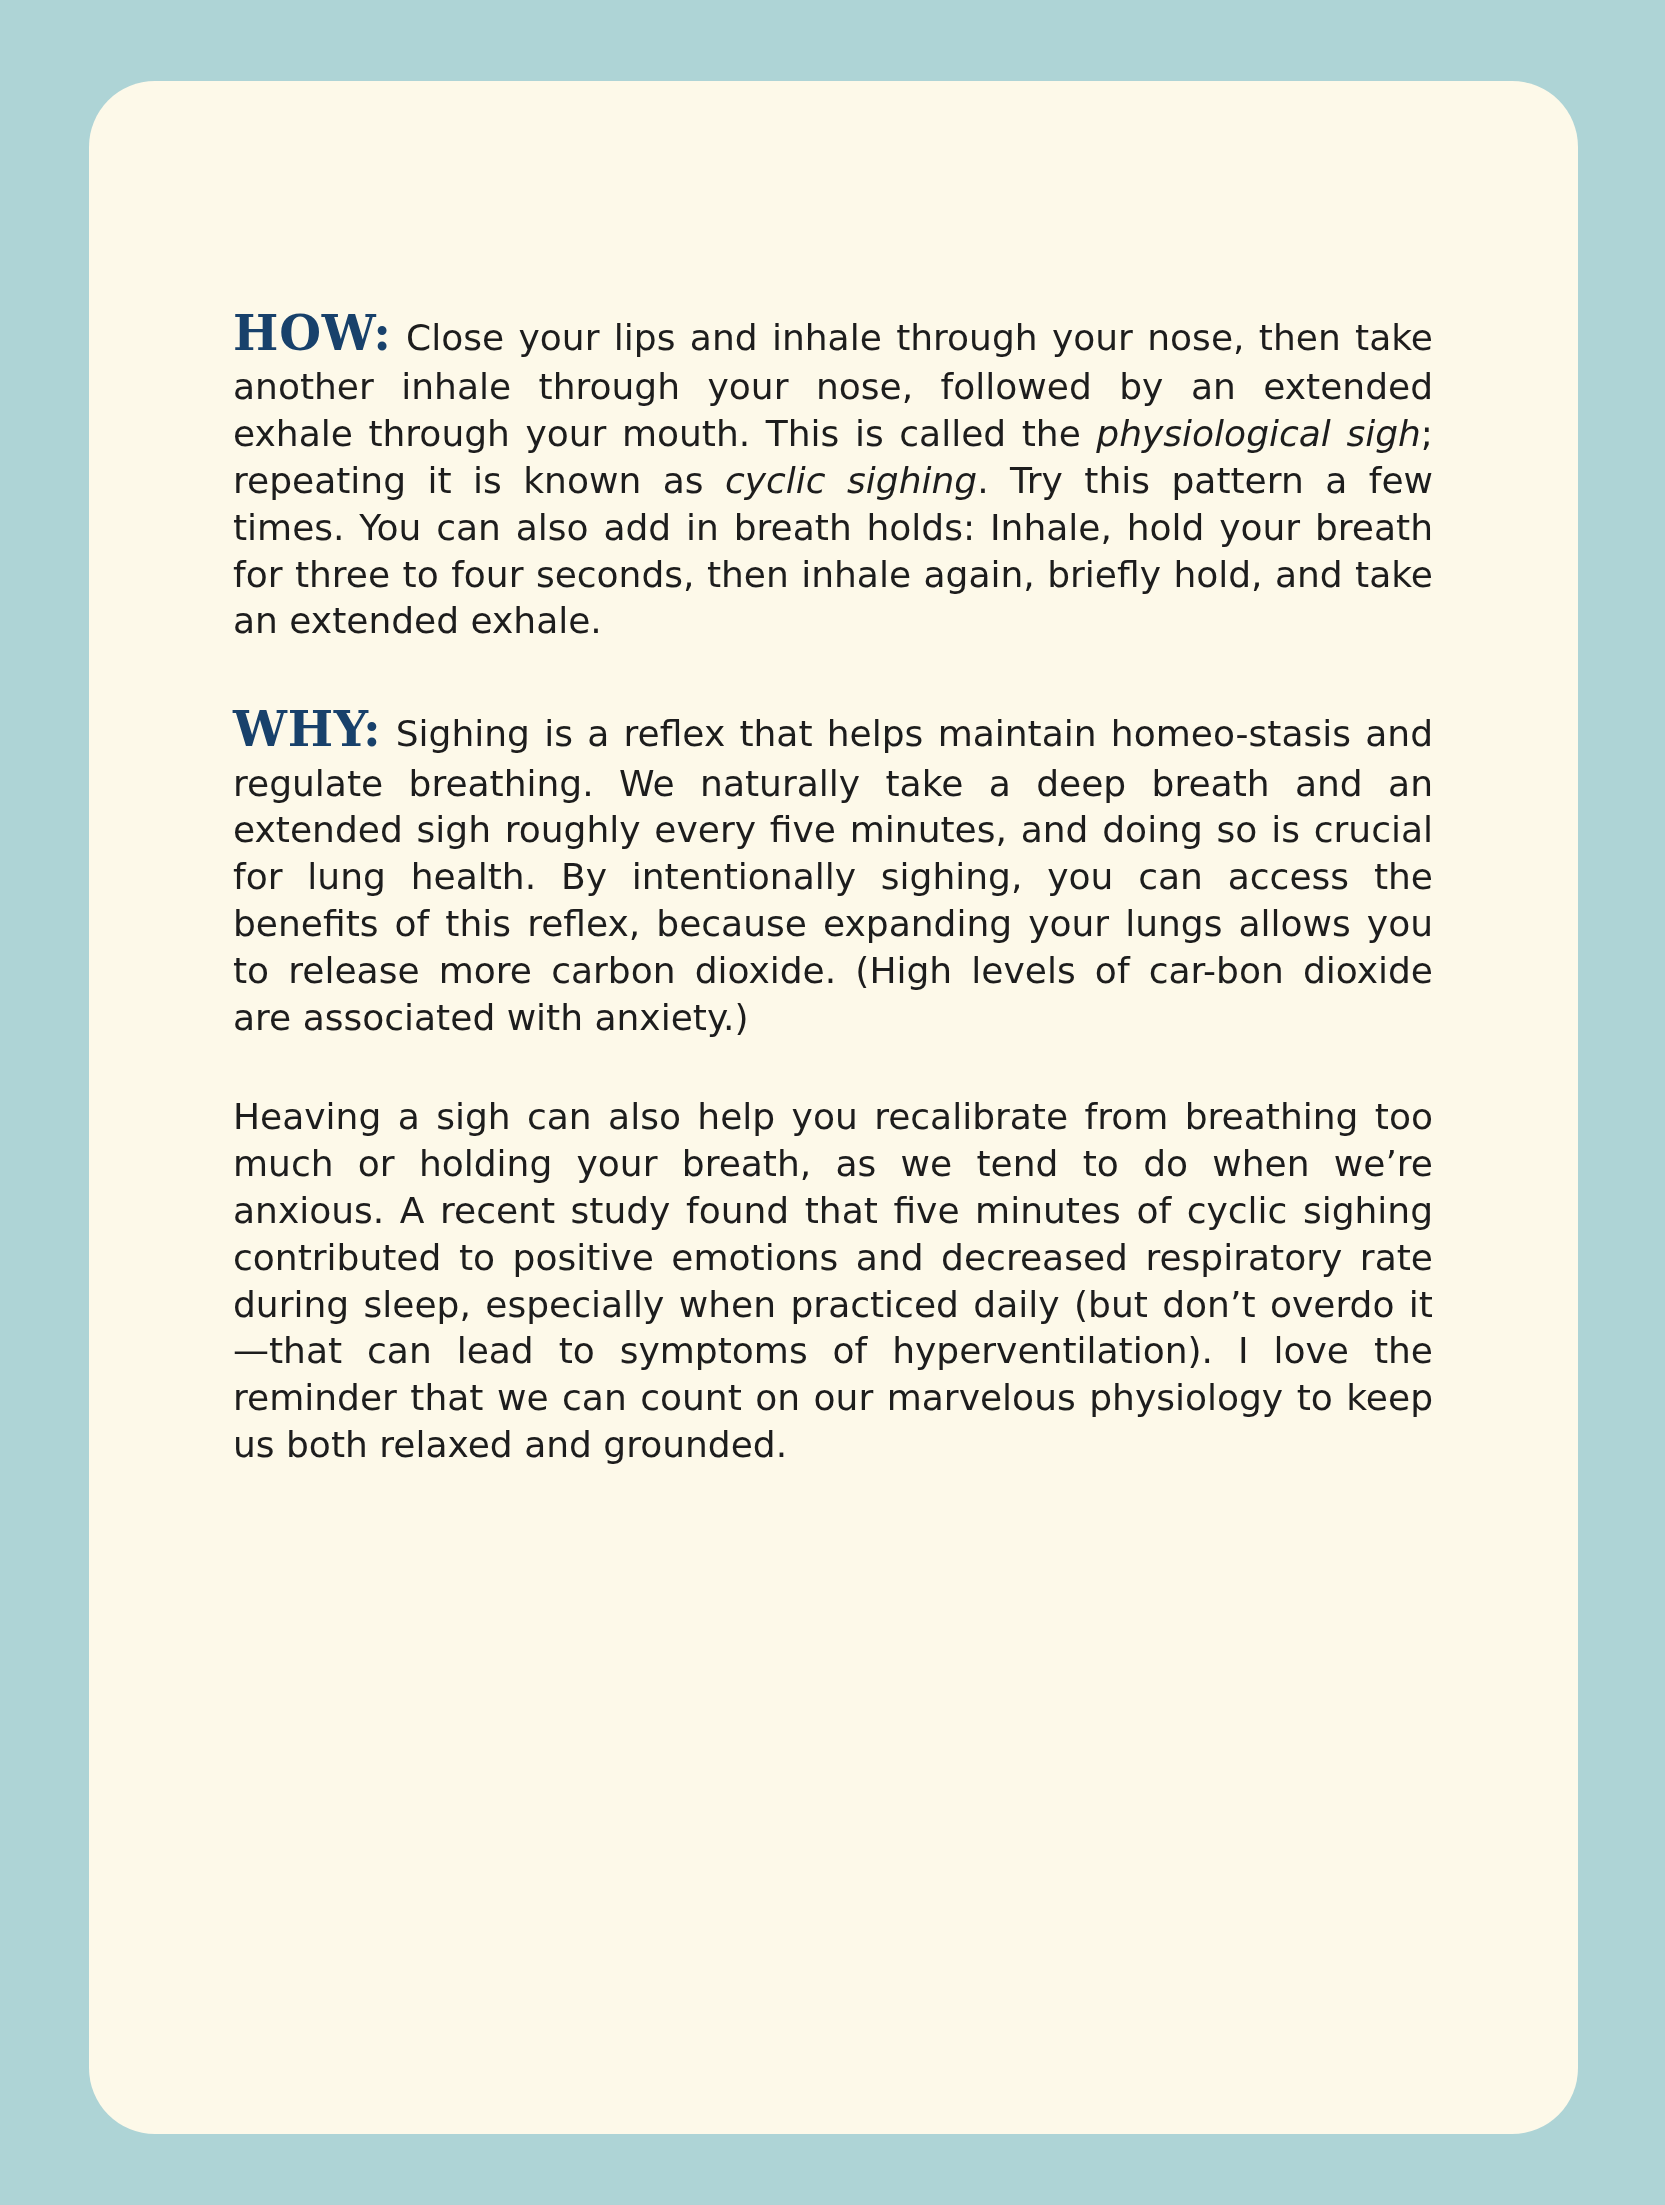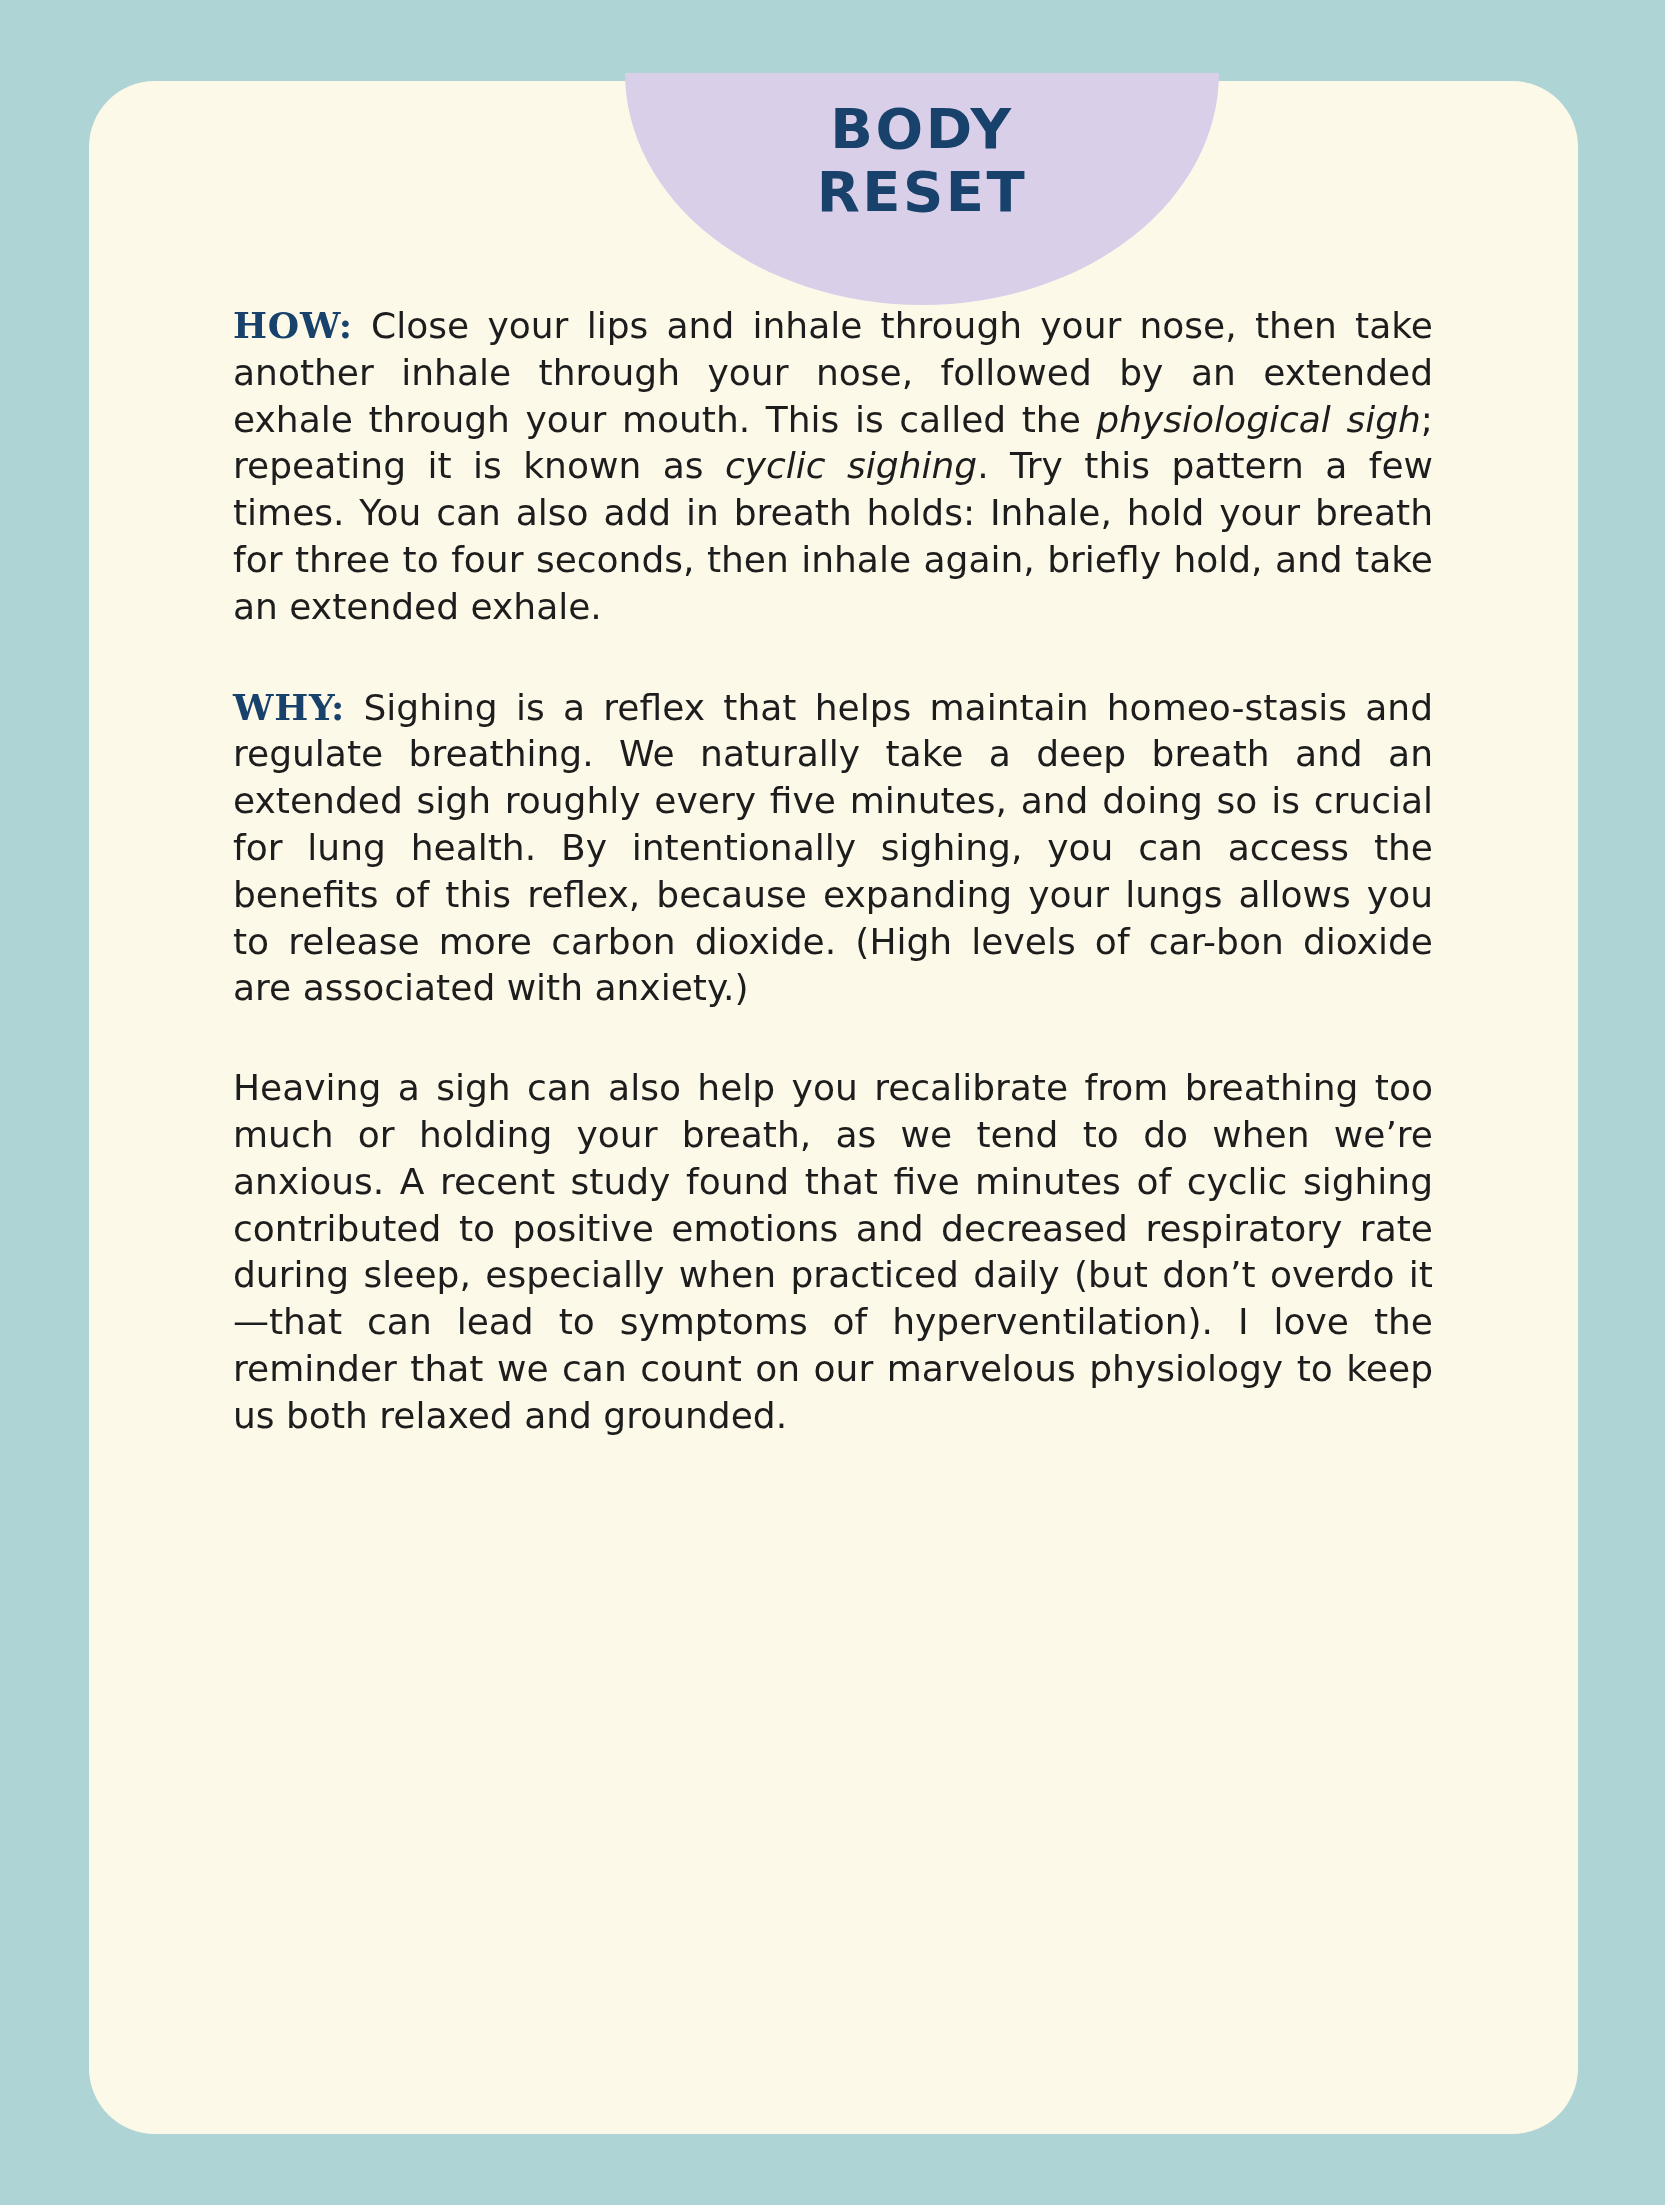--- a/index.html
+++ b/index.html
@@ -81,39 +81,35 @@
   }
 
   p.para:last-child {
     margin-bottom: 7px;
   }
 
   .lead {
     color: #18416b;
     font-family: "DejaVu Serif", serif;
     font-weight: bold;
-    font-size: 36px;
+    font-size: 48px;
     letter-spacing: 0.8px;
   }
 
   .it {
     font-style: italic;
   }
 </style>
 </head>
 <body>
 
 <div class="page">
 
   <div class="card">
 
-    <div class="badge">
-      <div class="badge-title">BODY
-RESET</div>
-    </div>
 
     <div class="content">
 
       <p class="para">
         <span class="lead">HOW:</span><span> Close your lips and inhale through your nose, then take another inhale through your nose, followed by an extended exhale through your mouth. This is called the </span><span class="it">physiological sigh</span><span>; repeating it is known as </span><span class="it">cyclic sighing</span><span>. Try this pattern a few times. You can also add in breath holds: Inhale, hold your breath for three to four seconds, then inhale again, briefly hold, and take an extended exhale.</span>
       </p>
 
       <p class="para">
         <span class="lead">WHY:</span><span> Sighing is a reflex that helps maintain homeo-stasis and regulate breathing. We naturally take a deep breath and an extended sigh roughly every five minutes, and doing so is crucial for lung health. By intentionally sighing, you can access the benefits of this reflex, because expanding your lungs allows you to release more carbon dioxide. (High levels of car-bon dioxide are associated with anxiety.)</span>
       </p>

